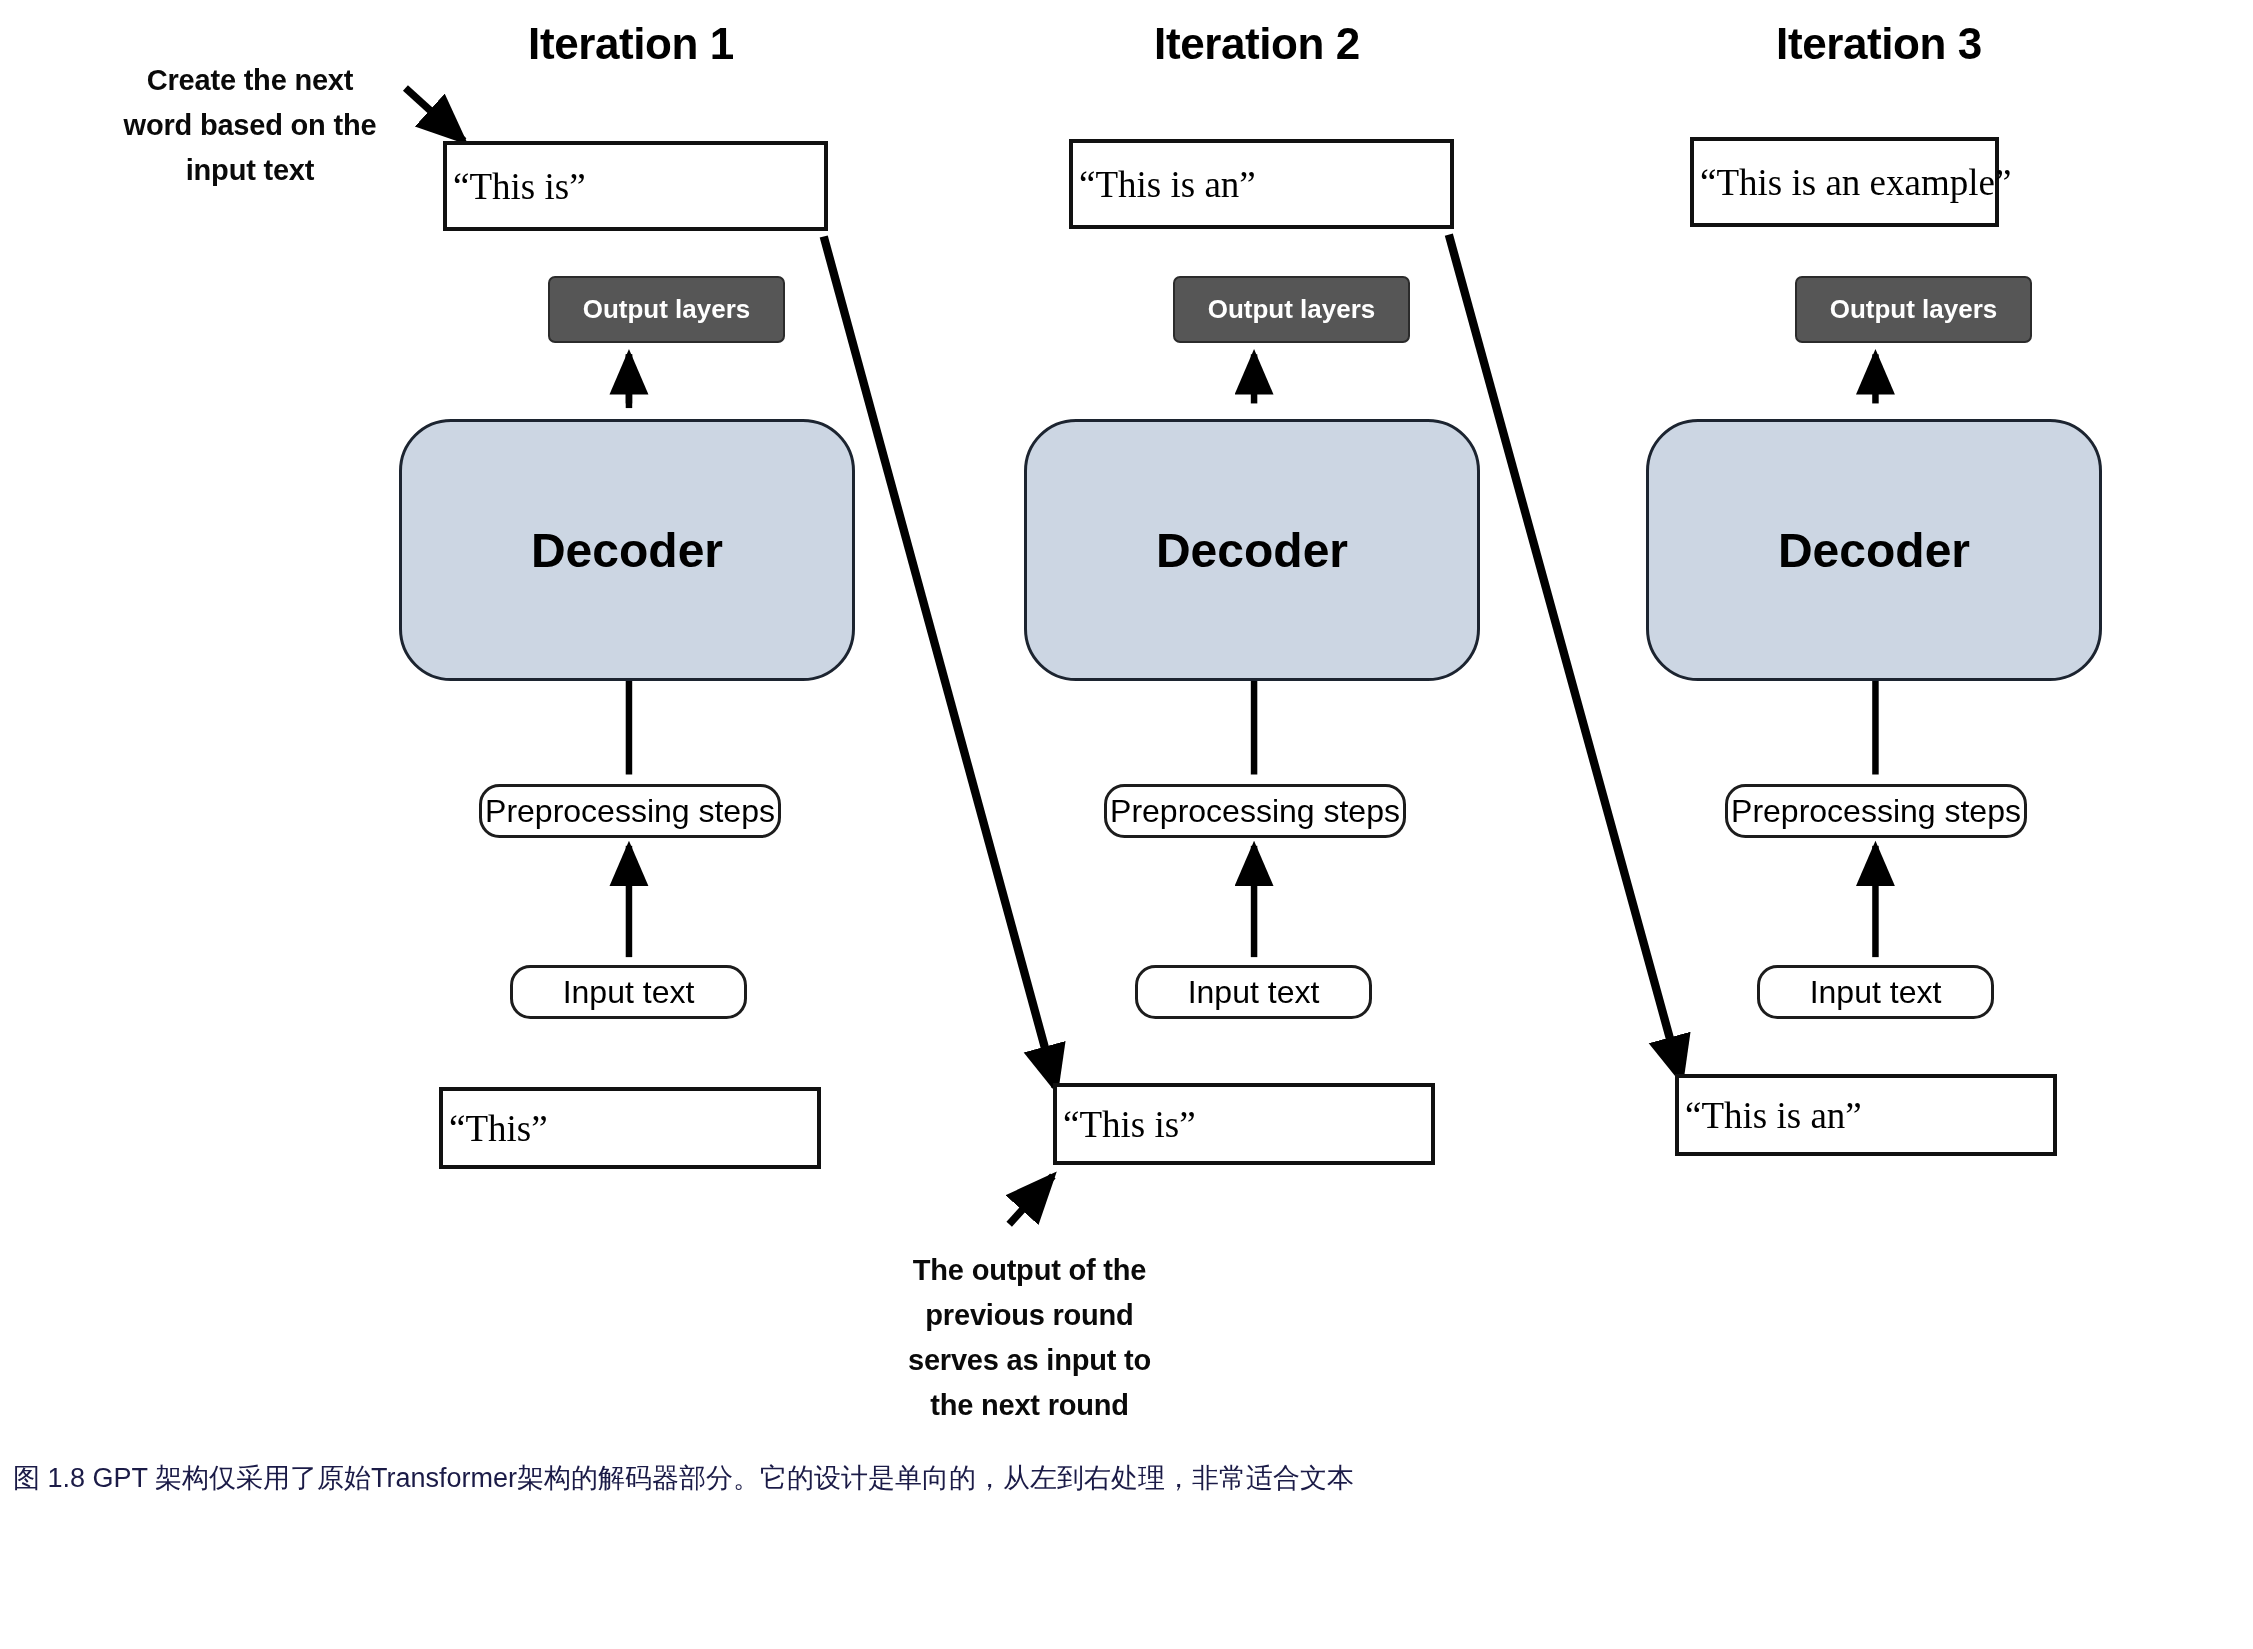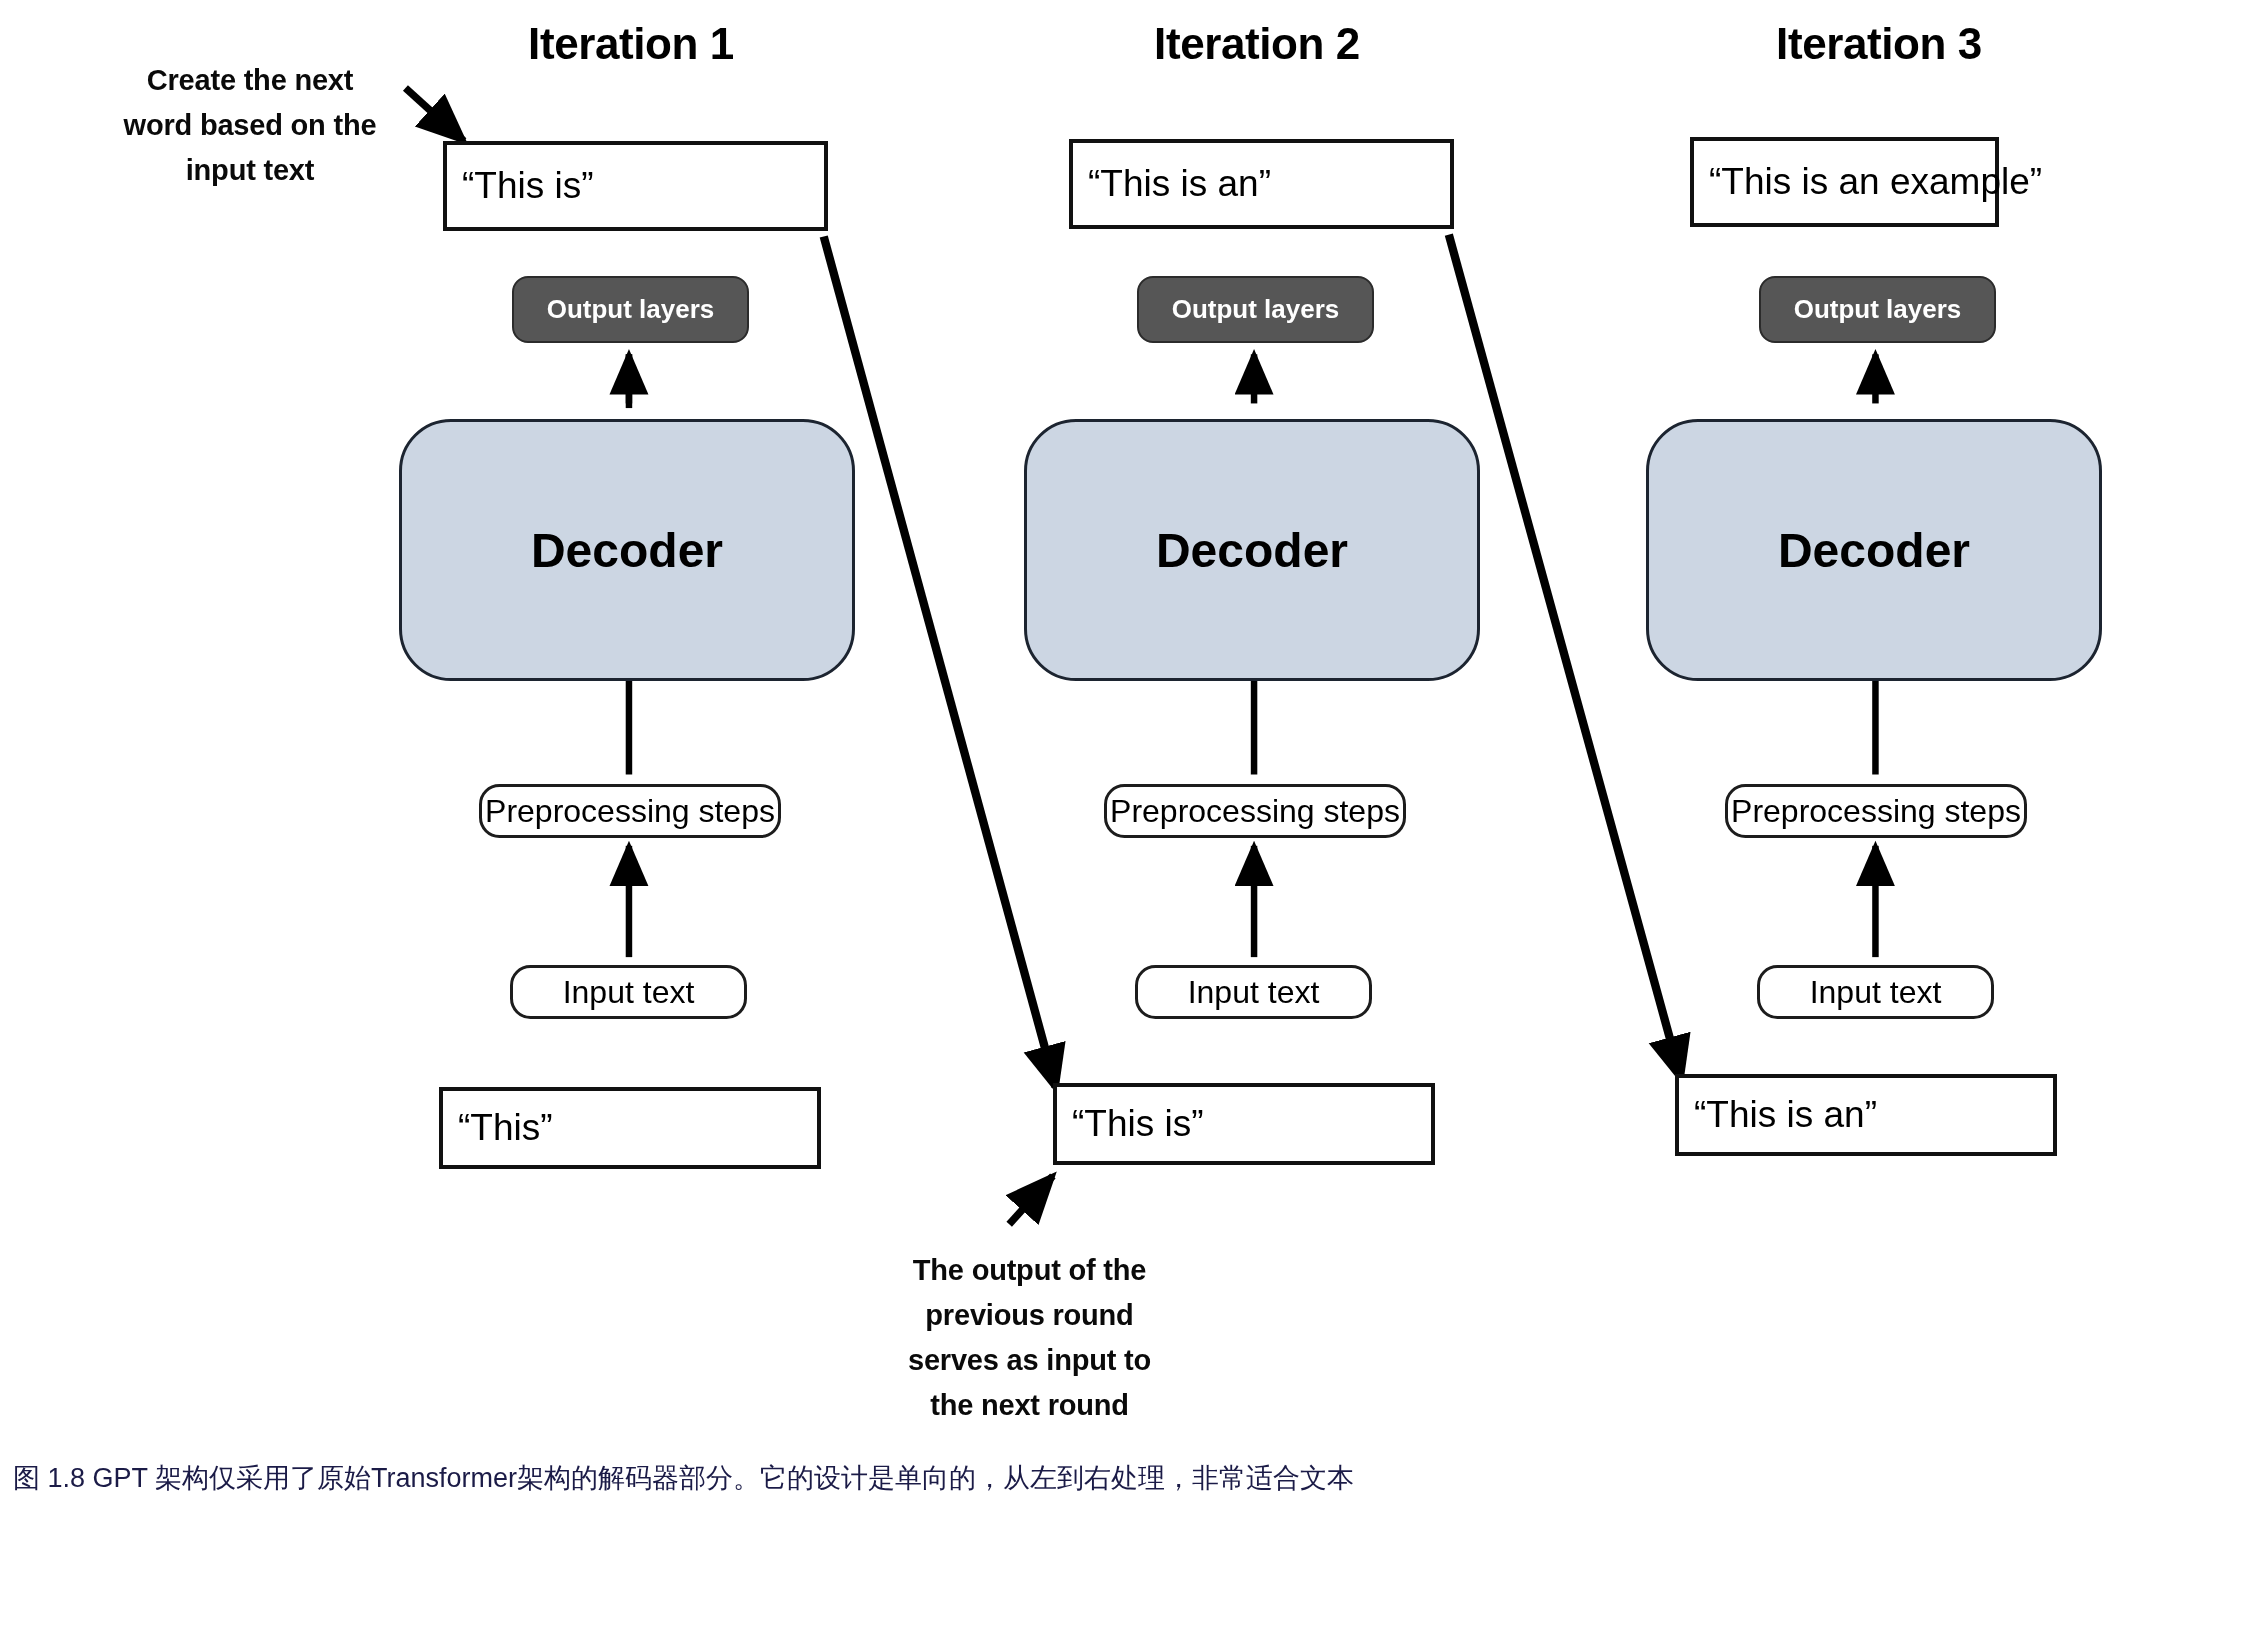--- a/index.html
+++ b/index.html
@@ -42,40 +42,42 @@
   }
 
   
   .textbox {
     position: absolute;
     box-sizing: border-box;
     border: 4.6px solid #111111;
     background: #ffffff;
     display: flex;
     align-items: center;
-    padding-left: 15px;
+    padding-left: 6px;
     font-size: 37px;
     color: #000;
     white-space: nowrap;
+    font-family: Liberation Serif, serif;
   }
 
   
   .outputbox {
     position: absolute;
     box-sizing: border-box;
     background: #565656;
     border: 2.8px solid #2b2b2b;
-    border-radius: 16px;
+    border-radius: 7px;
     display: flex;
     align-items: center;
     justify-content: center;
     color: #ffffff;
     font-size: 26px;
     font-weight: 600;
     white-space: nowrap;
+    margin-left: 36px;
   }
 
   
   .decoderbox {
     position: absolute;
     box-sizing: border-box;
     background: #ccd6e3;
     border: 3.7px solid #1c2430;
     border-radius: 52px;
     display: flex;

